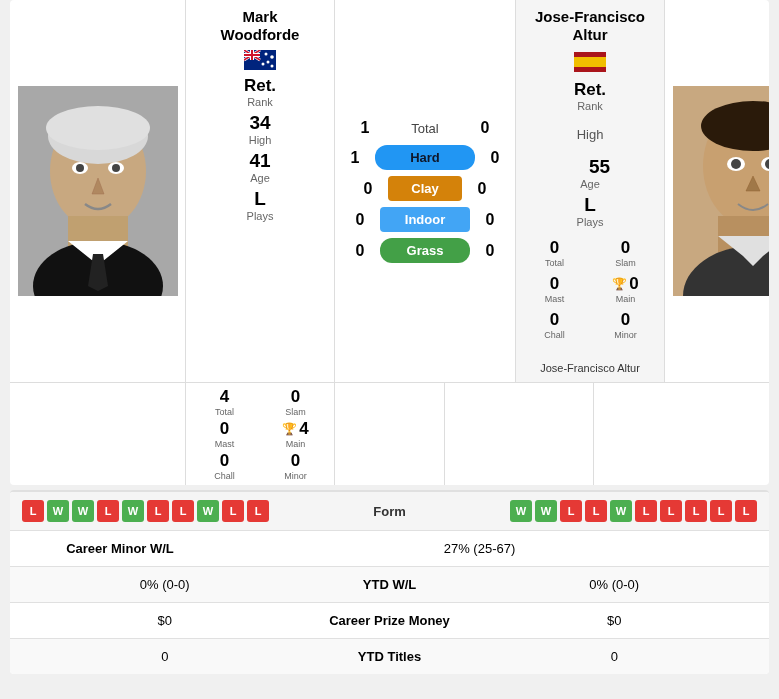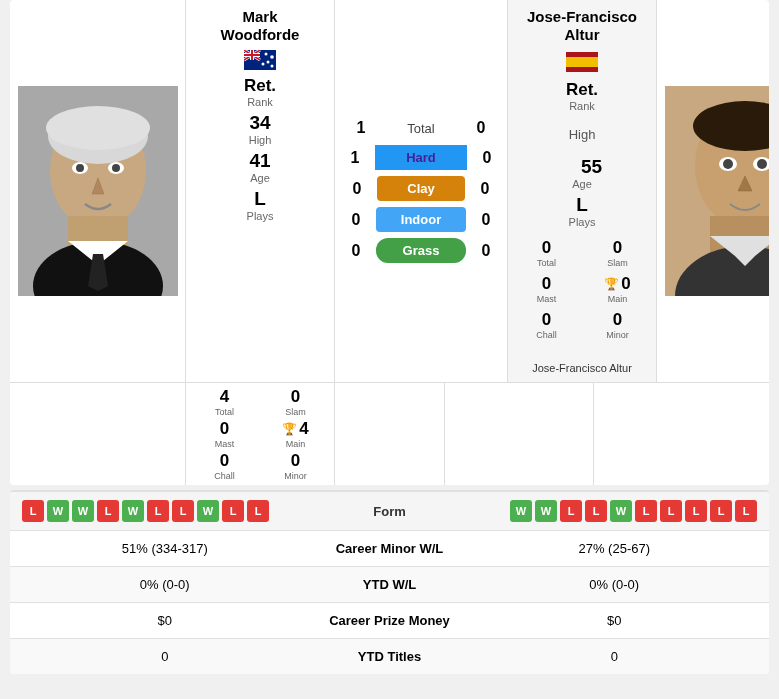--- a/index.html
+++ b/index.html
@@ -82,27 +82,27 @@
     <div style="flex:1;display:flex;flex-direction:column;align-items:center;justify-content:center;padding:10px;">
 
       <div style="display:flex;align-items:center;justify-content:center;gap:10px;margin-bottom:8px;">
         <span style="font-size:16px;font-weight:bold;width:20px;text-align:center;">1</span>
         <span style="font-size:13px;color:#444;width:80px;text-align:center;">Total</span>
         <span style="font-size:16px;font-weight:bold;width:20px;text-align:center;">0</span>
       </div>
 
       <div style="display:flex;align-items:center;justify-content:center;gap:10px;margin-bottom:6px;">
         <span style="font-size:16px;font-weight:bold;width:20px;text-align:center;">1</span>
-        <div style="background:#2196f3;color:#4c1d95;font-weight:bold;font-size:13px;border-radius:0;padding:5px 0;width:92px;text-align:center;">Hard</div>
+        <div style="background:#2196f3;color:#0f172a;font-weight:bold;font-size:13px;border-radius:12px;padding:5px 0;width:100px;text-align:center;">Hard</div>
         <span style="font-size:16px;font-weight:bold;width:20px;text-align:center;">0</span>
       </div>
 
       <div style="display:flex;align-items:center;justify-content:center;gap:10px;margin-bottom:6px;">
         <span style="font-size:16px;font-weight:bold;width:20px;text-align:center;">0</span>
-        <div style="background:#d4820a;color:white;font-weight:bold;font-size:13px;border-radius:4px;padding:5px 0;width:88px;text-align:center;">Clay</div>
+        <div style="background:#d4820a;color:white;font-weight:bold;font-size:13px;border-radius:4px;padding:5px 0;width:74px;text-align:center;">Clay</div>
         <span style="font-size:16px;font-weight:bold;width:20px;text-align:center;">0</span>
       </div>
 
       <div style="display:flex;align-items:center;justify-content:center;gap:10px;margin-bottom:6px;">
         <span style="font-size:16px;font-weight:bold;width:20px;text-align:center;">0</span>
         <div style="background:#42a5f5;color:white;font-weight:bold;font-size:13px;border-radius:4px;padding:5px 0;width:90px;text-align:center;">Indoor</div>
         <span style="font-size:16px;font-weight:bold;width:20px;text-align:center;">0</span>
       </div>
 
       <div style="display:flex;align-items:center;justify-content:center;gap:10px;">
@@ -253,21 +253,20 @@
         <div style="width: 22px; height: 22px; border-radius: 3px; display: flex; align-items: center; justify-content: center; font-size: 11px; font-weight: bold; color: white; background: rgb(76, 175, 80);">W</div>
         <div style="width: 22px; height: 22px; border-radius: 3px; display: flex; align-items: center; justify-content: center; font-size: 11px; font-weight: bold; color: white; background: rgb(229, 57, 53);">L</div>
         <div style="width: 22px; height: 22px; border-radius: 3px; display: flex; align-items: center; justify-content: center; font-size: 11px; font-weight: bold; color: white; background: rgb(229, 57, 53);">L</div>
         <div style="width: 22px; height: 22px; border-radius: 3px; display: flex; align-items: center; justify-content: center; font-size: 11px; font-weight: bold; color: white; background: rgb(229, 57, 53);">L</div>
         <div style="width: 22px; height: 22px; border-radius: 3px; display: flex; align-items: center; justify-content: center; font-size: 11px; font-weight: bold; color: white; background: rgb(229, 57, 53);">L</div>
         <div style="width: 22px; height: 22px; border-radius: 3px; display: flex; align-items: center; justify-content: center; font-size: 11px; font-weight: bold; color: white; background: rgb(229, 57, 53);">L</div>
       </div>
   </div>
 
   <div style="display:flex;align-items:center;padding:10px 20px;border-bottom:1px solid #e0e0e0;background:#fff;">
-    <div style="flex:1;text-align:center;font-size:13px;">51% (334-317)</div>
     <div style="width:180px;text-align:center;font-size:13px;font-weight:bold;">Career Minor W/L</div>
     <div style="flex:1;text-align:center;font-size:13px;">27% (25-67)</div>
   </div>
 
   <div style="display:flex;align-items:center;padding:10px 20px;border-bottom:1px solid #e0e0e0;background:#f9f9f9;">
     <div style="flex:1;text-align:center;font-size:13px;">0% (0-0)</div>
     <div style="width:180px;text-align:center;font-size:13px;font-weight:bold;">YTD W/L</div>
     <div style="flex:1;text-align:center;font-size:13px;">0% (0-0)</div>
   </div>
 

